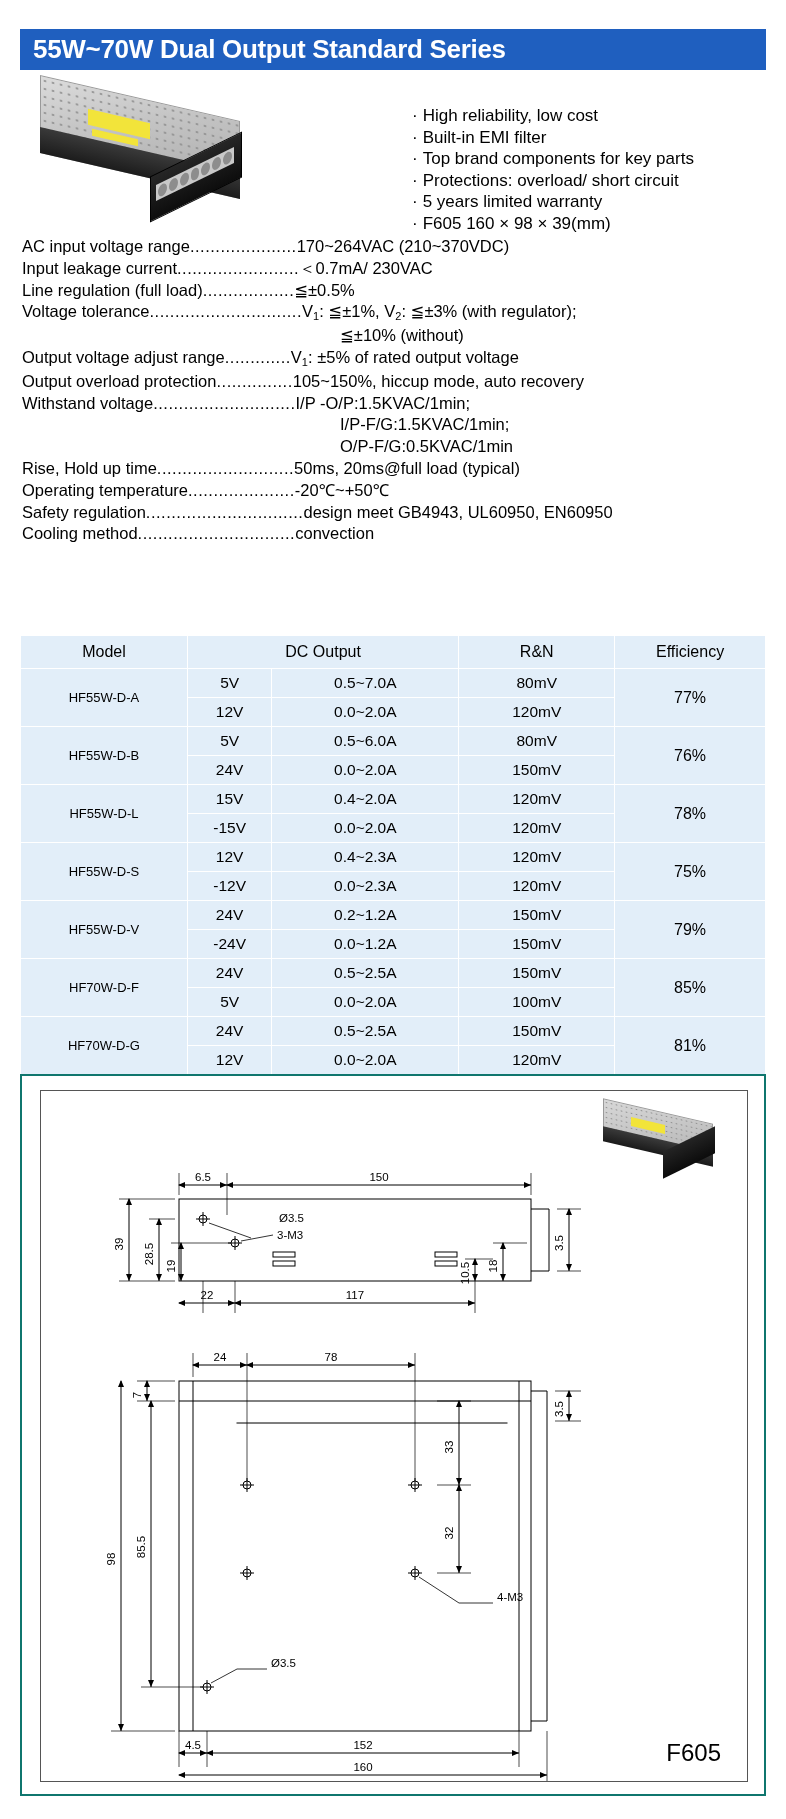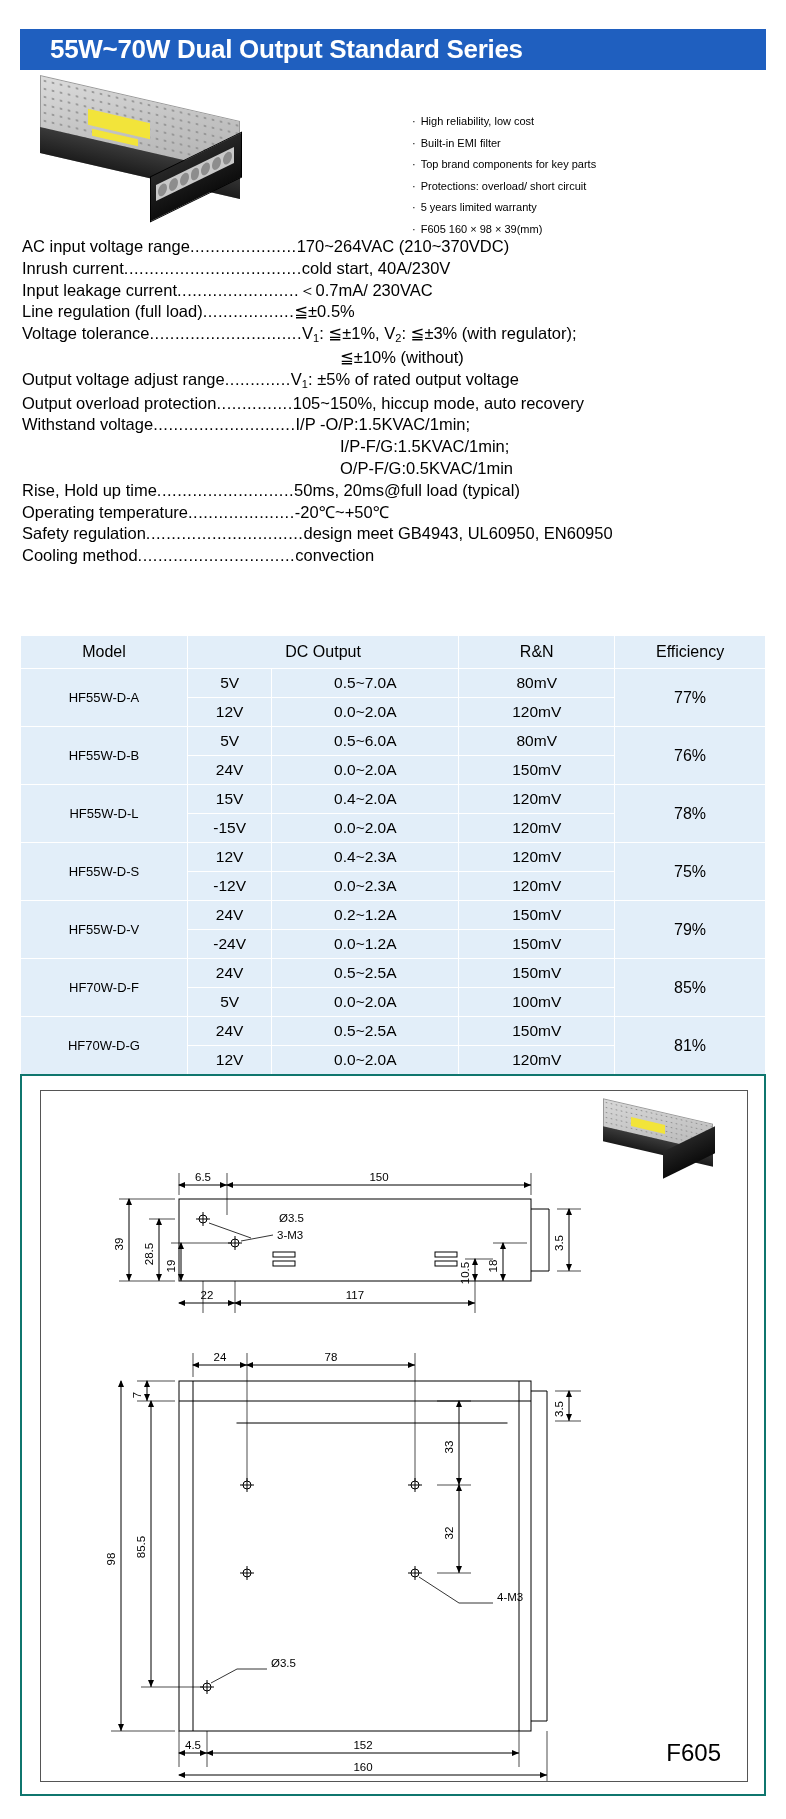--- a/index.html
+++ b/index.html
@@ -11,21 +11,21 @@
     color:#000;
     position:relative;
     overflow:hidden;
   }
 
   
   .banner {
     position:absolute; left:20px; top:29px;
     width:746px; height:41px;
     background:#1F5FBF;
-    display:flex; align-items:center;padding-left:17px;
+    display:flex; align-items:center;
   }
   .banner-title {
     color:#ffffff;
     font-size:26px;
     font-weight:bold;
     letter-spacing:-0.3px;
     padding-left:13px;
     white-space:nowrap;
   }
 
@@ -79,22 +79,22 @@
   }
   .psu-label2 {
     position:absolute; left:60px; top:54px;
     width:46px; height:7px;
     background:#f2e43a;
     transform:skewY(13deg);
   }
 
   
   .features {
-    position:absolute; left:372px; top:100px;
-    font-size:11px;
+    position:absolute; left:372px; top:88px;
+    font-size:17px;
     line-height:21.6px;
   }
   .features li { list-style:none; white-space:nowrap; }
   .features .dot { margin-right:5px; }
 
   
   .specs {
     position:absolute; left:22px; top:236px;
     font-size:16.5px;
     line-height:21.8px;
@@ -207,25 +207,20 @@
     <li><span class="dot">·</span><span>Protections: overload/ short circuit</span></li>
     <li><span class="dot">·</span><span>5 years limited warranty</span></li>
     <li><span class="dot">·</span><span>F605  160 × 98 × 39(mm)</span></li>
   </ul>
 
 <div class="specs" id="specs-list">
     <div class="spec-row">
       <span class="spec-label">AC input voltage range</span>
       <span class="spec-dots">.....................</span>
       <span class="spec-val">170~264VAC (210~370VDC)</span>
-    </div>
-    <div class="spec-row">
-      <span class="spec-label">Inrush current </span>
-      <span class="spec-dots">...................................</span>
-      <span class="spec-val">cold start, 40A/230V</span>
     </div>
     <div class="spec-row">
       <span class="spec-label">Input leakage current</span>
       <span class="spec-dots">........................</span>
       <span class="spec-val">＜0.7mA/ 230VAC</span>
     </div>
     <div class="spec-row">
       <span class="spec-label">Line regulation (full load) </span>
       <span class="spec-dots">..................</span>
       <span class="spec-val">≦±0.5%</span>

